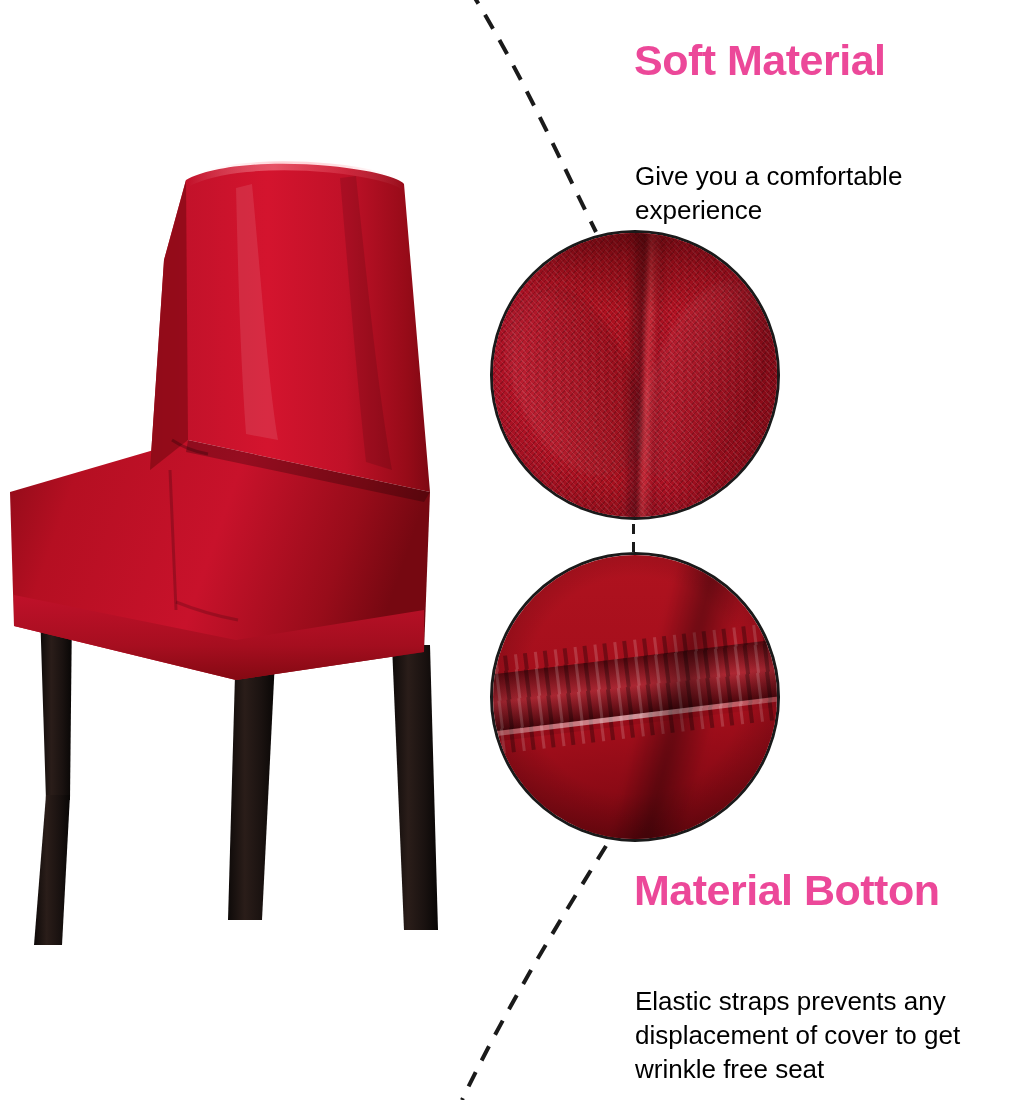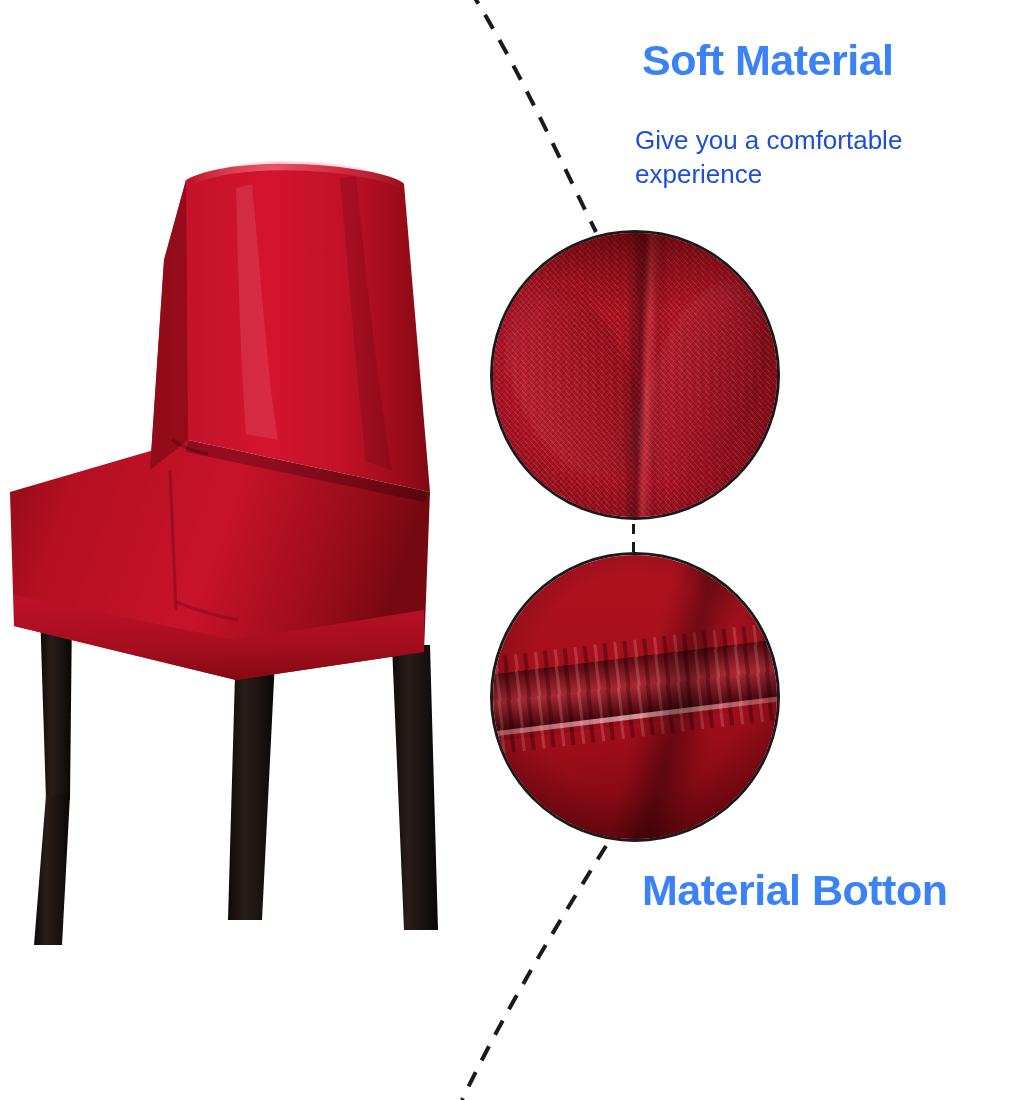--- a/index.html
+++ b/index.html
@@ -29,42 +29,42 @@
     left: 0; top: 0;
     width: 1030px;
     height: 1100px;
     pointer-events: none;
   }
 
   
   .headline {
     position: absolute;
     font-weight: bold;
-    color: #3b82f6;
+    color: #ec4899;
     letter-spacing: -0.5px;
     white-space: nowrap;
-    margin-left: 8px;
   }
   #headline-top {
     left: 634px;
     top: 36px;
     font-size: 43px;
     line-height: 48px;
   }
   #headline-bottom {
     left: 634px;
     top: 866px;
     font-size: 43px;
     line-height: 48px;
   }
   .subtext {
     position: absolute;
-    color: #1d4ed8;
+    color: #000000;
     font-size: 26px;
     line-height: 34px;
+    margin-top: 36px;
   }
   #subtext-top {
     left: 635px;
     top: 123px;
     width: 360px;
   }
   #subtext-bottom {
     left: 635px;
     top: 948px;
     width: 372px;
@@ -336,14 +336,15 @@
       <div class="elastic-hem-edge"></div>
       <div class="elastic-shadow-diag"></div>
       <div class="elastic-vignette"></div>
     </div>
   </div>
 
   <div class="headline" id="headline-top">Soft Material</div>
   <div class="subtext" id="subtext-top">Give you a comfortable experience</div>
 
   <div class="headline" id="headline-bottom">Material Botton</div>
+  <div class="subtext" id="subtext-bottom">Elastic straps prevents any displacement of cover to get wrinkle free seat</div>
 
 </div>
 
 </body></html>

